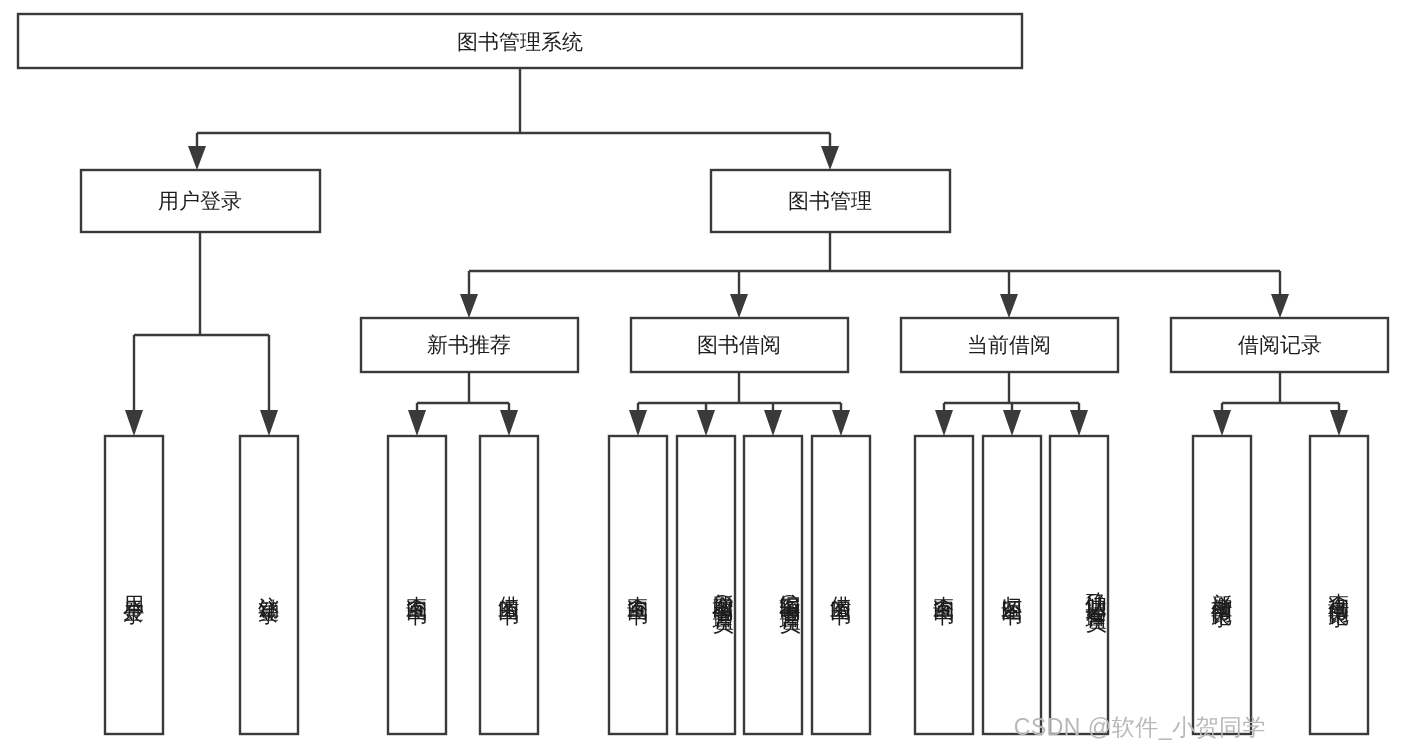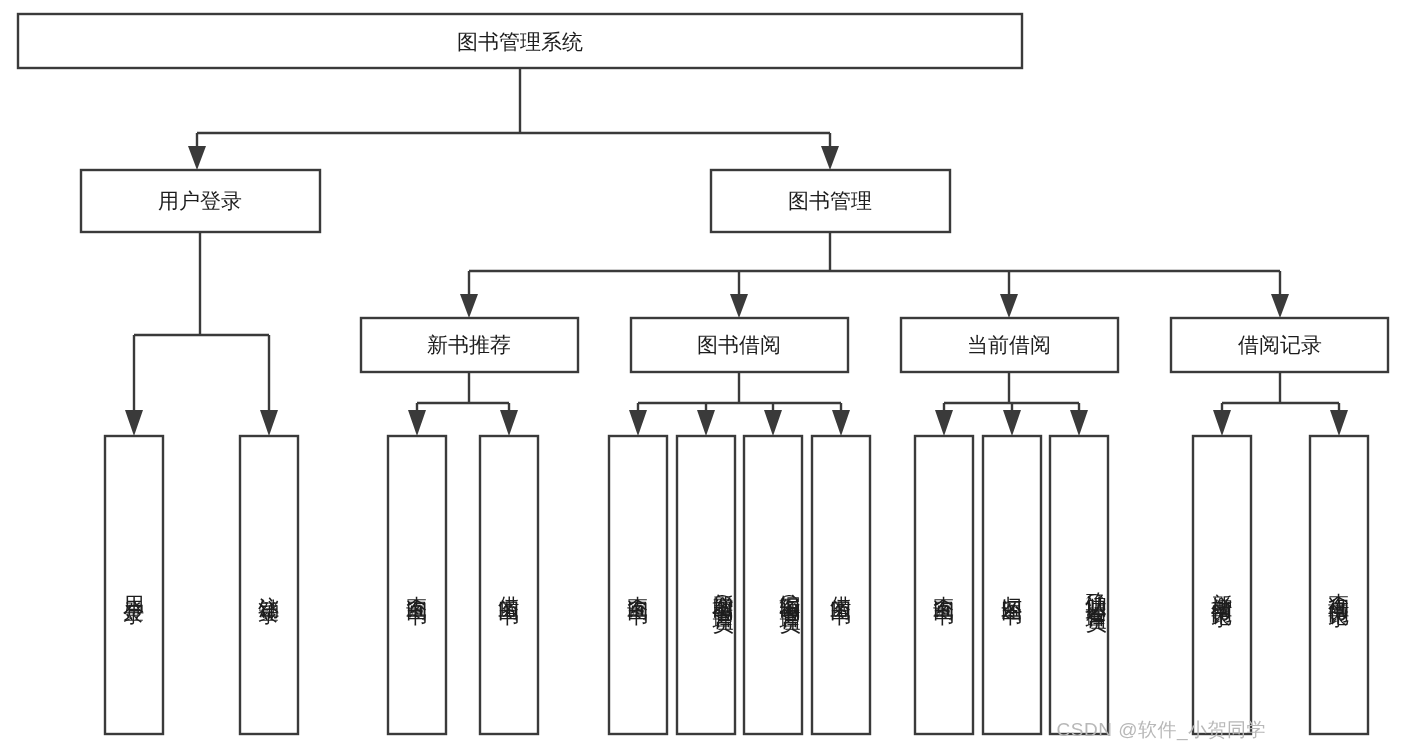--- a/index.html
+++ b/index.html
@@ -62,21 +62,21 @@
     color: #1d1d1d;
     letter-spacing: 3px;
     white-space: nowrap;
     pointer-events: none;
   }
   .watermark {
     position: absolute;
     right: 8px;
     bottom: 4px;
     font-family: "Liberation Sans", "DejaVu Sans", sans-serif;
-    font-size: 19px;
+    font-size: 23px;
     color: #b8b8b8;
     white-space: nowrap;
     letter-spacing: 0.5px;
     margin-left: 36px;
   }
 </style>
 </head>
 <body>
 
 <div id="diagram-root">

